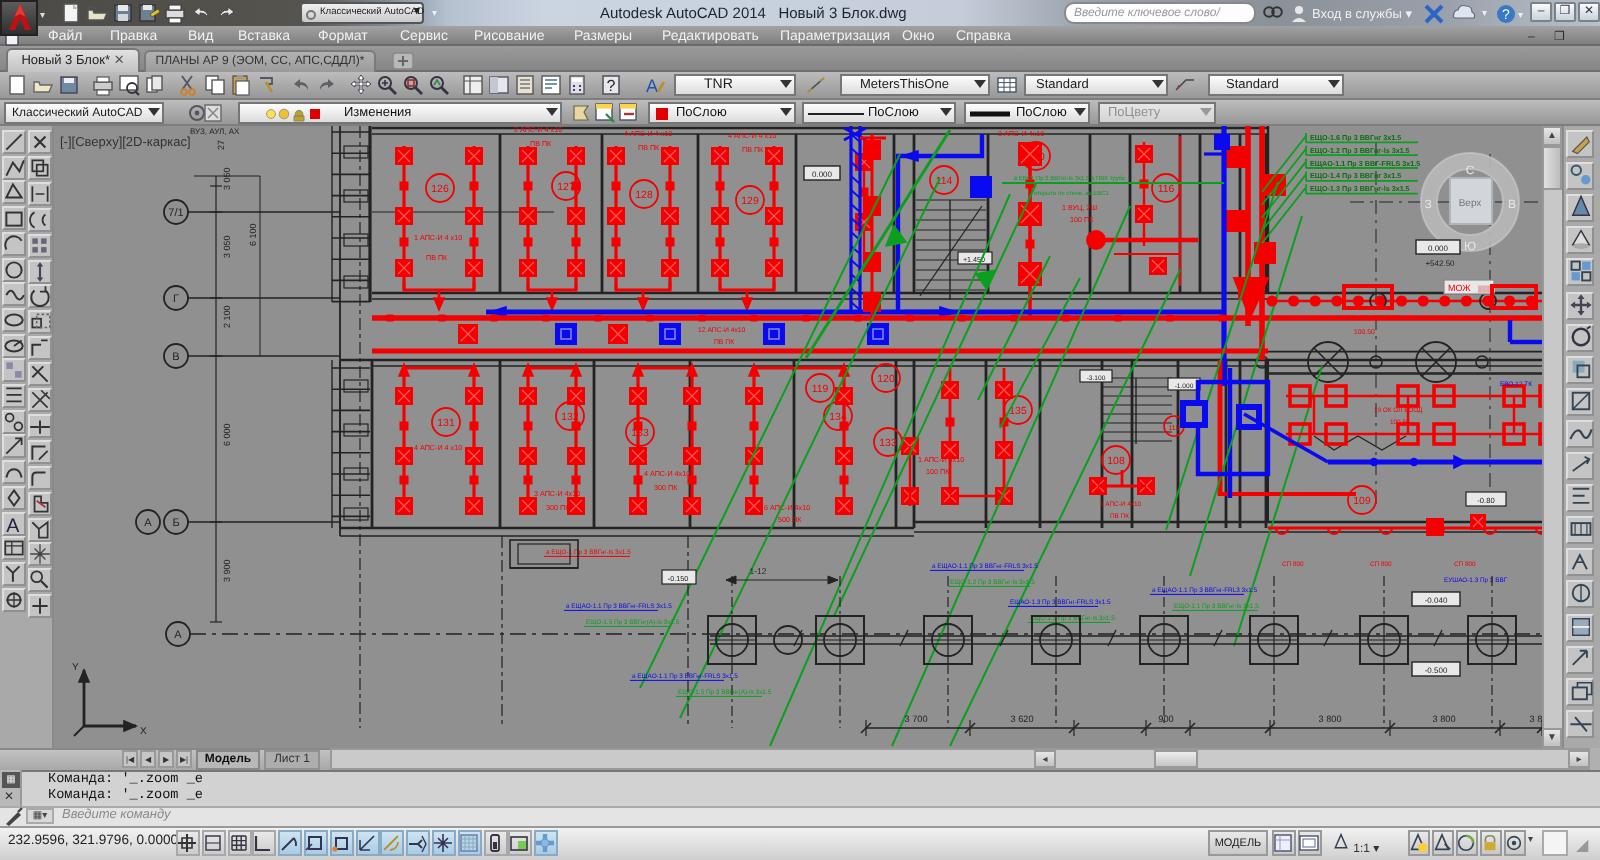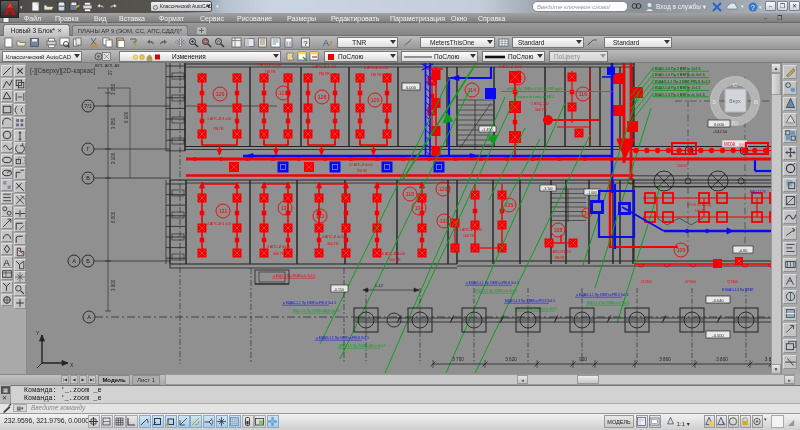--- a/index.html
+++ b/index.html
@@ -46,20 +46,21 @@
       <rect x="2.5" y="8" width="6" height="2.5" fill="#fff" stroke="#444" stroke-width="0.6"></rect>
     </svg>
     <svg class="abs" style="left:95px;top:1px" width="11" height="11" viewBox="0 0 11 11">
       <path d="M2 5 L5 2.5 L5 4 Q9 4 9 8 Q8 5.5 5 5.5 L5 7 Z" fill="#e8e8e8" stroke="#444" stroke-width="0.5"></path>
     </svg>
     <svg class="abs" style="left:108px;top:1px" width="11" height="11" viewBox="0 0 11 11">
       <path d="M9 5 L6 2.5 L6 4 Q2 4 2 8 Q3 5.5 6 5.5 L6 7 Z" fill="#e8e8e8" stroke="#444" stroke-width="0.5"></path>
     </svg>
     <div class="abs " style="left:150px;top:1px;width:62px;height:11px;background:linear-gradient(180deg,#efefef,#c9c9c9);border:1px solid #555;border-radius:2px;font-size:4.8px;color:#222;line-height:10px;white-space:nowrap;"><span style="position:absolute;left:2px;top:2.5px;width:5px;height:5px;border:1px solid #777;border-radius:50%"></span><span style="padding-left:9px">Классический AutoCAD</span><span style="position:absolute;right:1px;top:-1px;font-size:6px">▾</span></div>
     <div class="abs " style="left:216px;top:3px;width:6px;height:6px;font-size:5px;color:#eee;">▾</div>
+    <div class="abs " style="left:300px;top:2px;width:200px;height:10px;font-size:7.5px;color:#1c2430;white-space:nowrap;">Autodesk AutoCAD 2014&nbsp;&nbsp; Новый 3 Блок.dwg</div>
     <div class="abs " style="left:532px;top:1px;width:96px;height:11px;background:#fdfdfd;border:1px solid #888;border-radius:5px;font-size:6px;color:#999;font-style:italic;line-height:10px;padding-left:4px;">Введите ключевое слово/фразу</div>
     <svg class="abs" style="left:631px;top:2px" width="11" height="10" viewBox="0 0 11 10">
       <circle cx="3.5" cy="4" r="2.4" fill="none" stroke="#333" stroke-width="1"></circle>
       <circle cx="7.5" cy="4" r="2.4" fill="none" stroke="#333" stroke-width="1"></circle>
     </svg>
     <svg class="abs" style="left:645px;top:2px" width="9" height="10" viewBox="0 0 9 10">
       <circle cx="4.5" cy="3" r="2" fill="#e8e8e8"></circle>
       <path d="M1 9 Q4.5 5 8 9 Z" fill="#e8e8e8"></path>
     </svg>
     <div class="abs " style="left:656px;top:2.5px;width:60px;height:9px;font-size:6.5px;color:#f0f0f0;">Вход в службы ▾</div>

